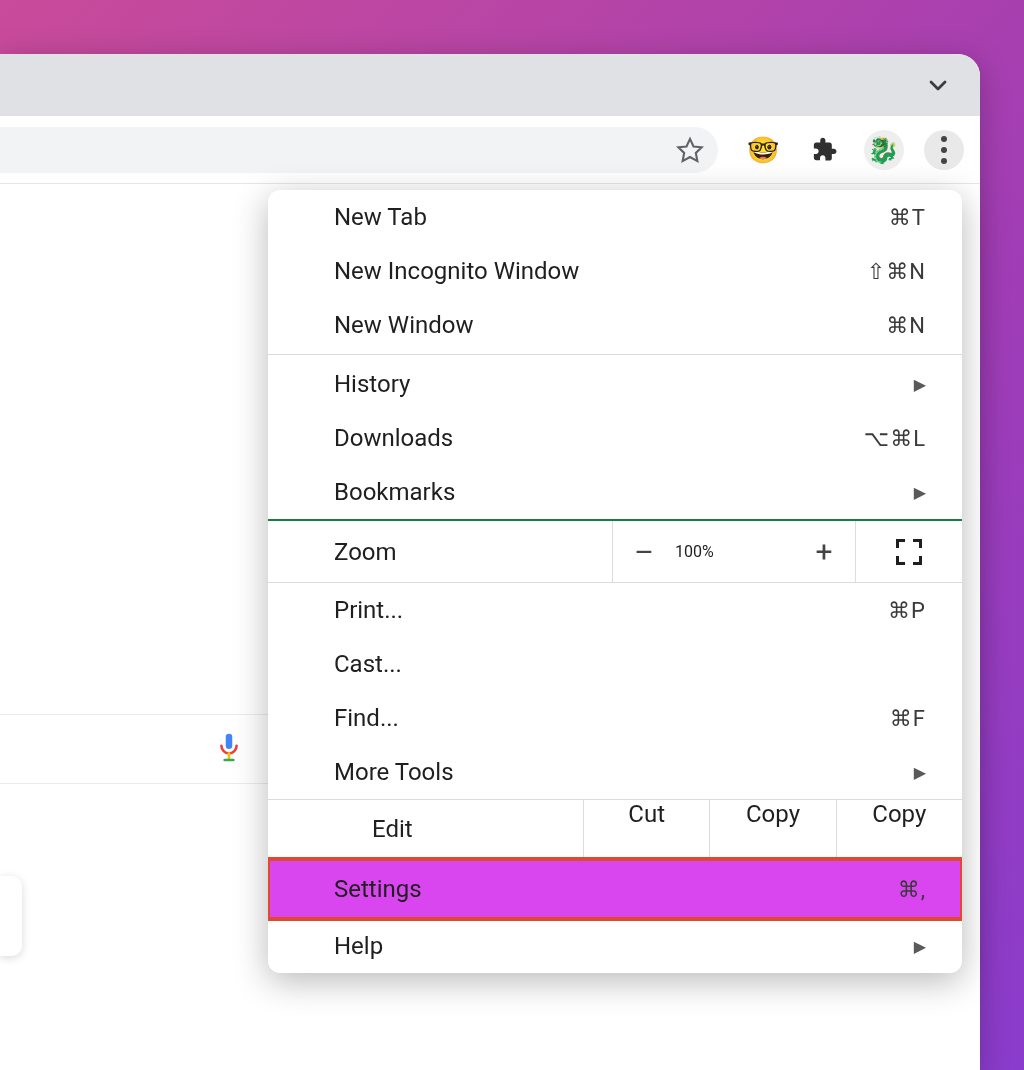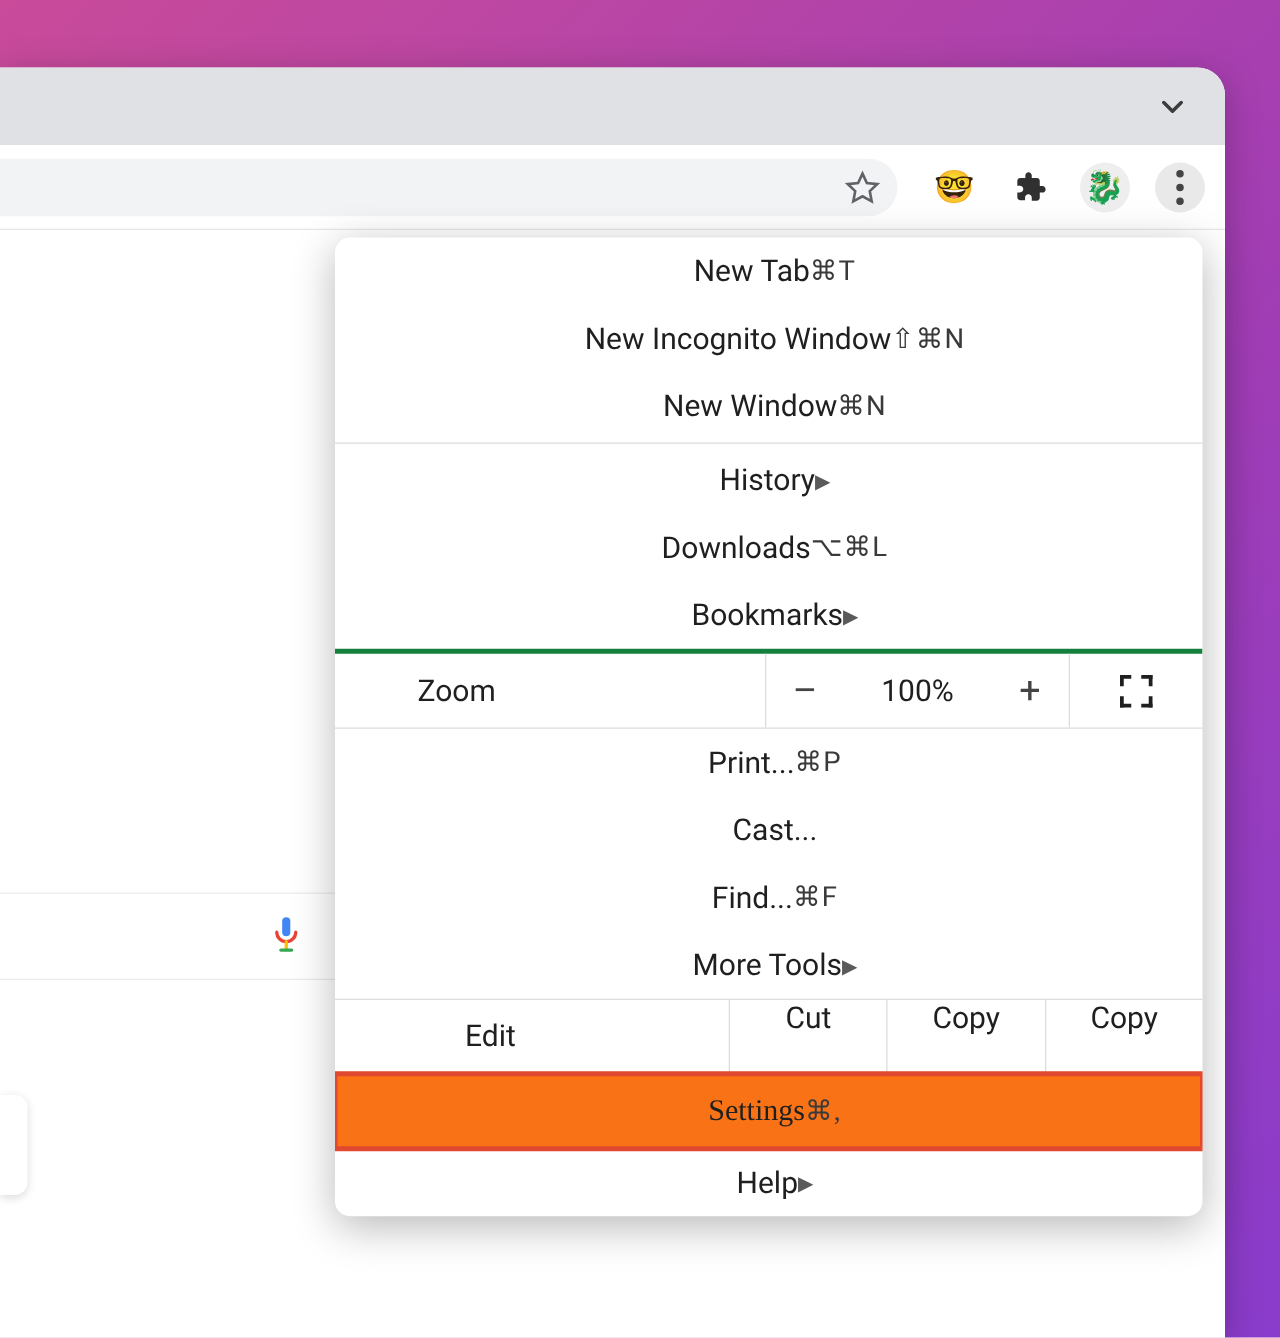--- a/index.html
+++ b/index.html
@@ -118,59 +118,58 @@
     border-radius: 12px;
     box-shadow: 0 8px 34px rgba(0,0,0,0.28);
     font-size: 24px;
     color: #1f1f1f;
     overflow: hidden;
   }
 
   .menu-item {
     display: flex;
     align-items: center;
-    justify-content: center;
-    padding: 0 56px 0 66px;
+    justify-content: space-between;
+    padding: 0 36px 0 66px;
     height: 54px;
   }
   .menu-item .label { }
   .menu-item .shortcut { color:#3a3a3a; font-size: 22px; letter-spacing: 1px; }
   .submenu-arrow { color:#5a5a5a; font-size: 16px; }
 
   .menu-sep { height:1px; background:#dcdcdc; margin:2px 0; }
 
   .zoom-row {
     display:flex;
     align-items:stretch;
     height:64px;
-    border-top:4px solid #15803d;
+    border-top:2px solid #15803d;
     border-bottom:1px solid #dcdcdc;
   }
   .zoom-label { width:345px; display:flex; align-items:center; padding-left:66px; border-right:1px solid #dcdcdc;}
   .zoom-btn { width:62px; display:flex; align-items:center; justify-content:center; font-size:30px; color:#444; }
-  .zoom-pct { width:118px; display:flex; align-items:center; justify-content:center; font-size:24px; }
+  .zoom-pct { width:118px; display:flex; align-items:center; justify-content:flex-start; font-size:16px; }
   .zoom-fs  { width:106px; display:flex; align-items:center; justify-content:center; border-left:1px solid #dcdcdc;}
 
   .edit-row {
     display:flex;
     align-items:stretch;
     height:60px;
     border-top:1px solid #dcdcdc;
     border-bottom:1px solid #dcdcdc;
   }
   .edit-label { width:316px; display:flex; align-items:center; padding-left:104px; border-right:1px solid #dcdcdc;}
   .edit-btn { flex:1; display:flex; justify-content:center; border-right:1px solid #dcdcdc; }
   .edit-btn:last-child { border-right:none; }
 
   .settings-row {
-    background:#f97316;
+    background:#d946ef;
     outline: 4px solid #e0482f;
     outline-offset: -2px;
     height:60px;
-    font-family:Liberation Serif, serif;
   }
 
   .fullscreen-icon { width:26px; height:26px; position:relative; }
   .fullscreen-icon i { position:absolute; width:9px; height:9px; border:3px solid #1f1f1f; }
   .fullscreen-icon i.tl { top:0; left:0; border-right:none; border-bottom:none; }
   .fullscreen-icon i.tr { top:0; right:0; border-left:none; border-bottom:none; }
   .fullscreen-icon i.bl { bottom:0; left:0; border-right:none; border-top:none; }
   .fullscreen-icon i.br { bottom:0; right:0; border-left:none; border-top:none; }
 
   svg { display:block; }

